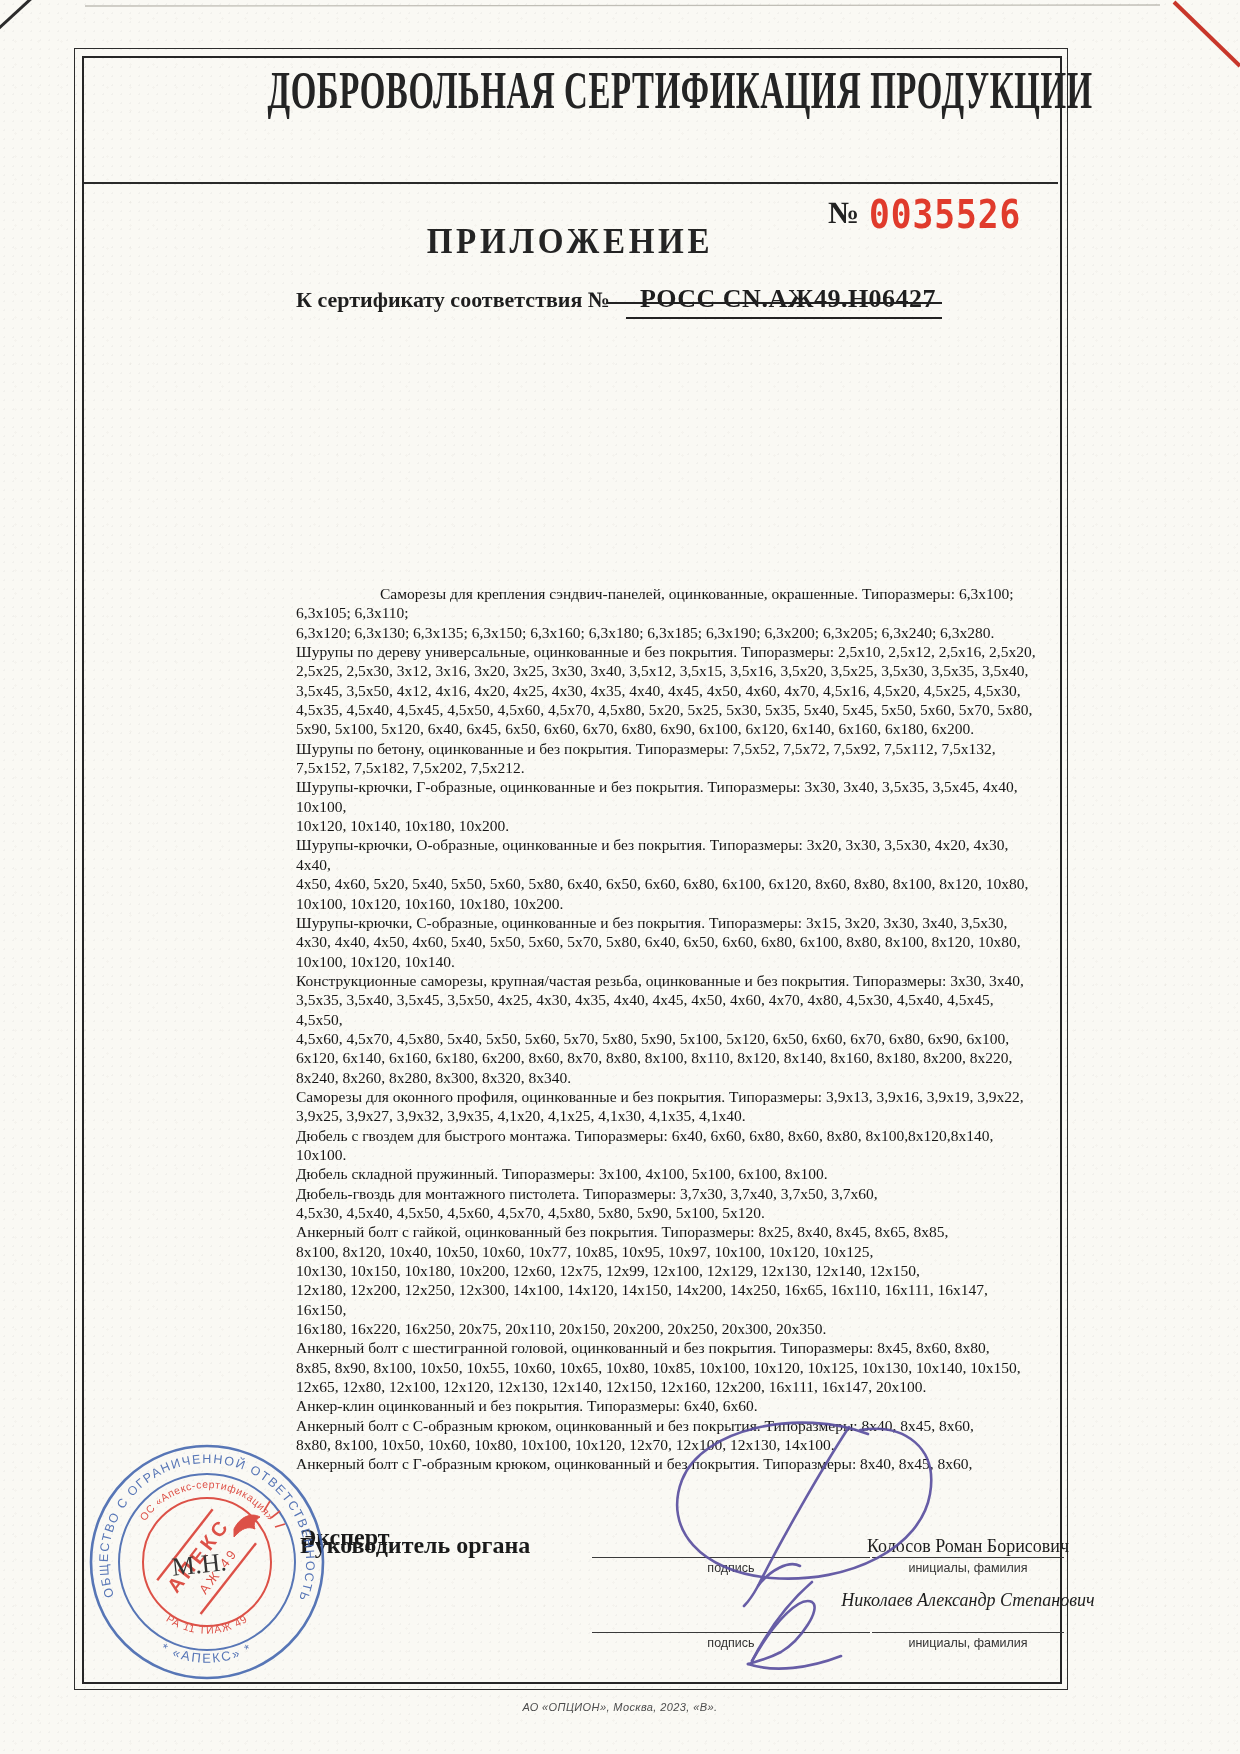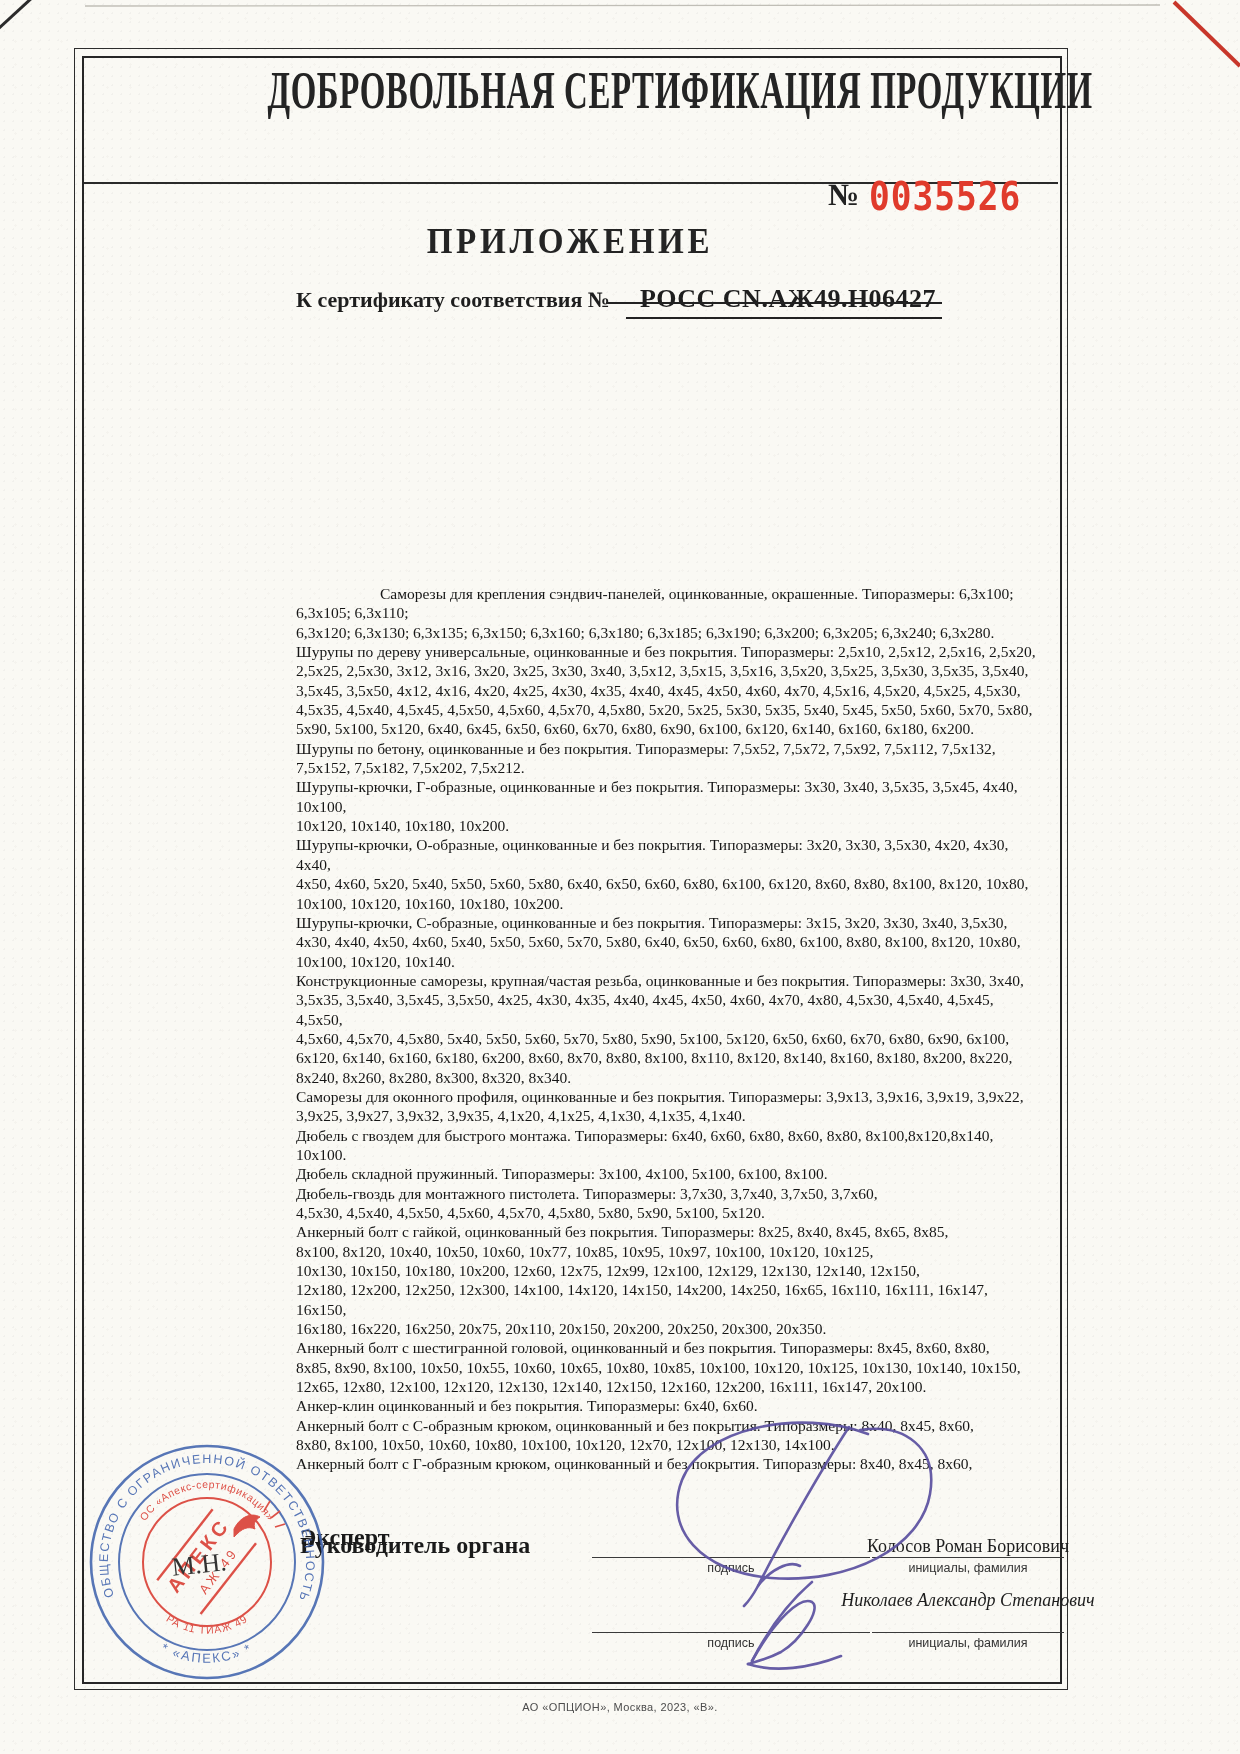--- a/index.html
+++ b/index.html
@@ -29,21 +29,21 @@
     text-align:center; font-weight:bold; white-space:nowrap;
     font-size:53px; letter-spacing:1px;
     transform:scaleX(.62); transform-origin:center;
     color:#242424;
   }
   .header-sep {
     position:absolute; left:84px; top:182px; width:974px; height:0;
     border-top:2px solid #2a2a2a;
   }
   .doc-number {
-    position:absolute; left:828px; top:177px; white-space:nowrap;
+    position:absolute; left:828px; top:195px; white-space:nowrap;
   }
   .doc-number .nsign { font-size:31px; color:#222; font-weight:bold; vertical-align:6px; margin-right:10px;}
   .doc-number .digits {
     display:inline-block;
     font-family:"DejaVu Sans Mono", monospace;
     font-size:36px; font-weight:bold; letter-spacing:1px;
     color: var(--number_red, #e03b2c);
     transform: scale(.96,1.08); transform-origin:left bottom;
   }
   .appendix-title {
@@ -82,20 +82,21 @@
   .nameline2 { left:872px; top:1632px; width:192px; }
   .small-caption { position:absolute; font-size:12.5px; color:#333; text-align:center; font-family:"Liberation Sans", sans-serif; }
   .cap-sig1 { left:592px; top:1561px; width:278px; }
   .cap-sig2 { left:592px; top:1636px; width:278px; }
   .cap-name1 { left:872px; top:1561px; width:192px; }
   .cap-name2 { left:872px; top:1636px; width:192px; }
   .imprint {
     position:absolute; left:0; top:1701px; width:1240px; text-align:center;
     font-family:"Liberation Sans", sans-serif; font-size:11px; color:#4c4c4c;
     letter-spacing:.4px;
+    font-style:italic;
   }
   .overlay { position:absolute; left:0; top:0; width:1240px; height:1754px; pointer-events:none; }
   .stamp { position:absolute; left:82px; top:1437px; width:250px; height:250px; opacity:.88; }
   .stamp text { font-family:"Liberation Sans", sans-serif; }
 </style>
 </head>
 <body>
 
 <div class="page">
 

